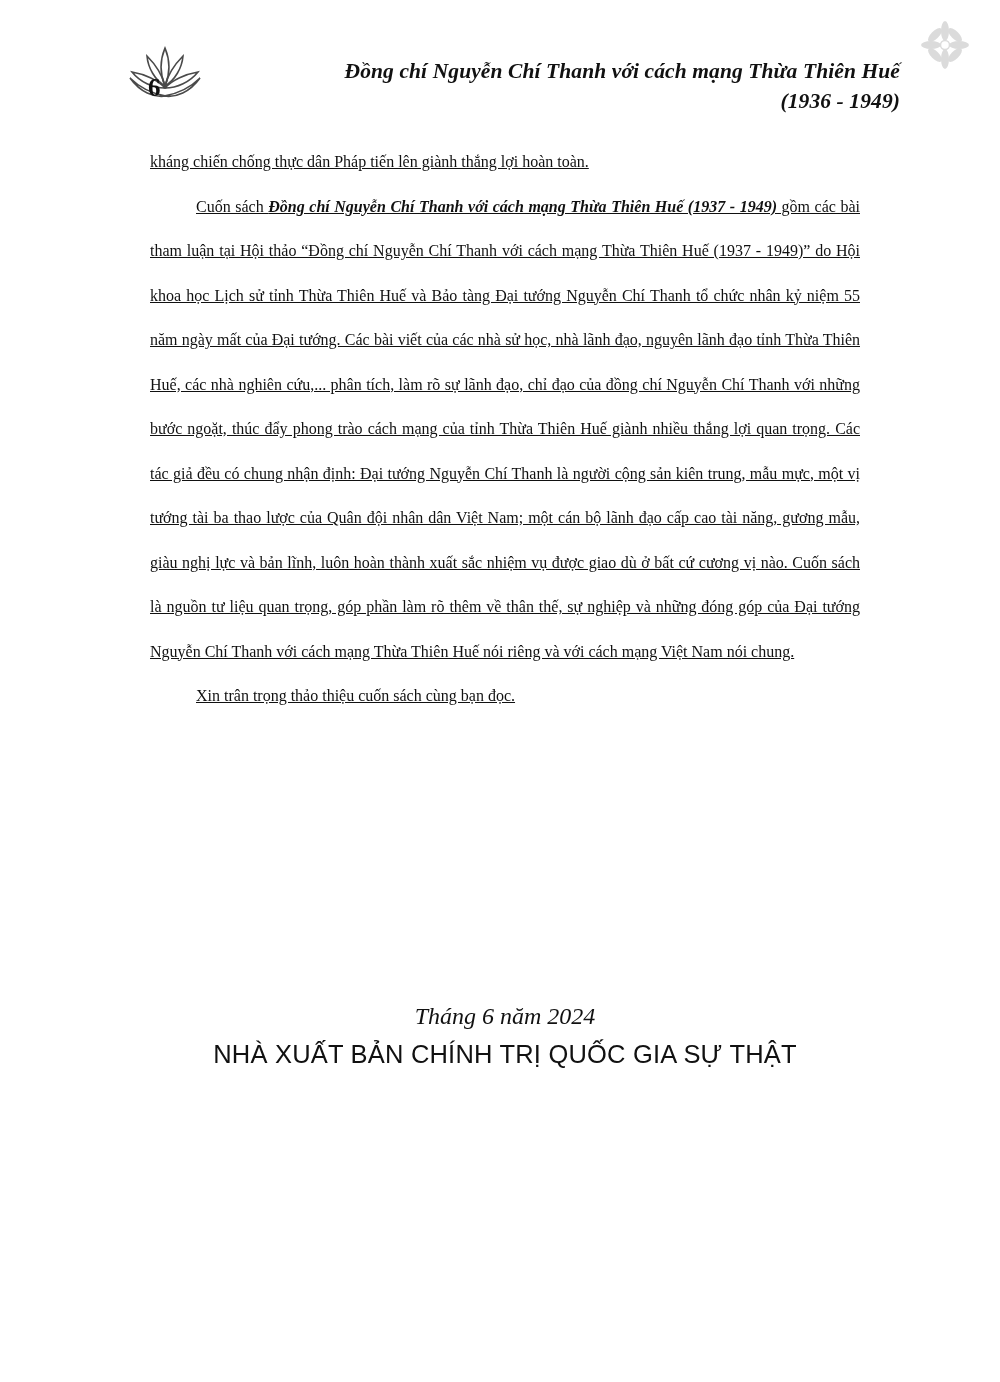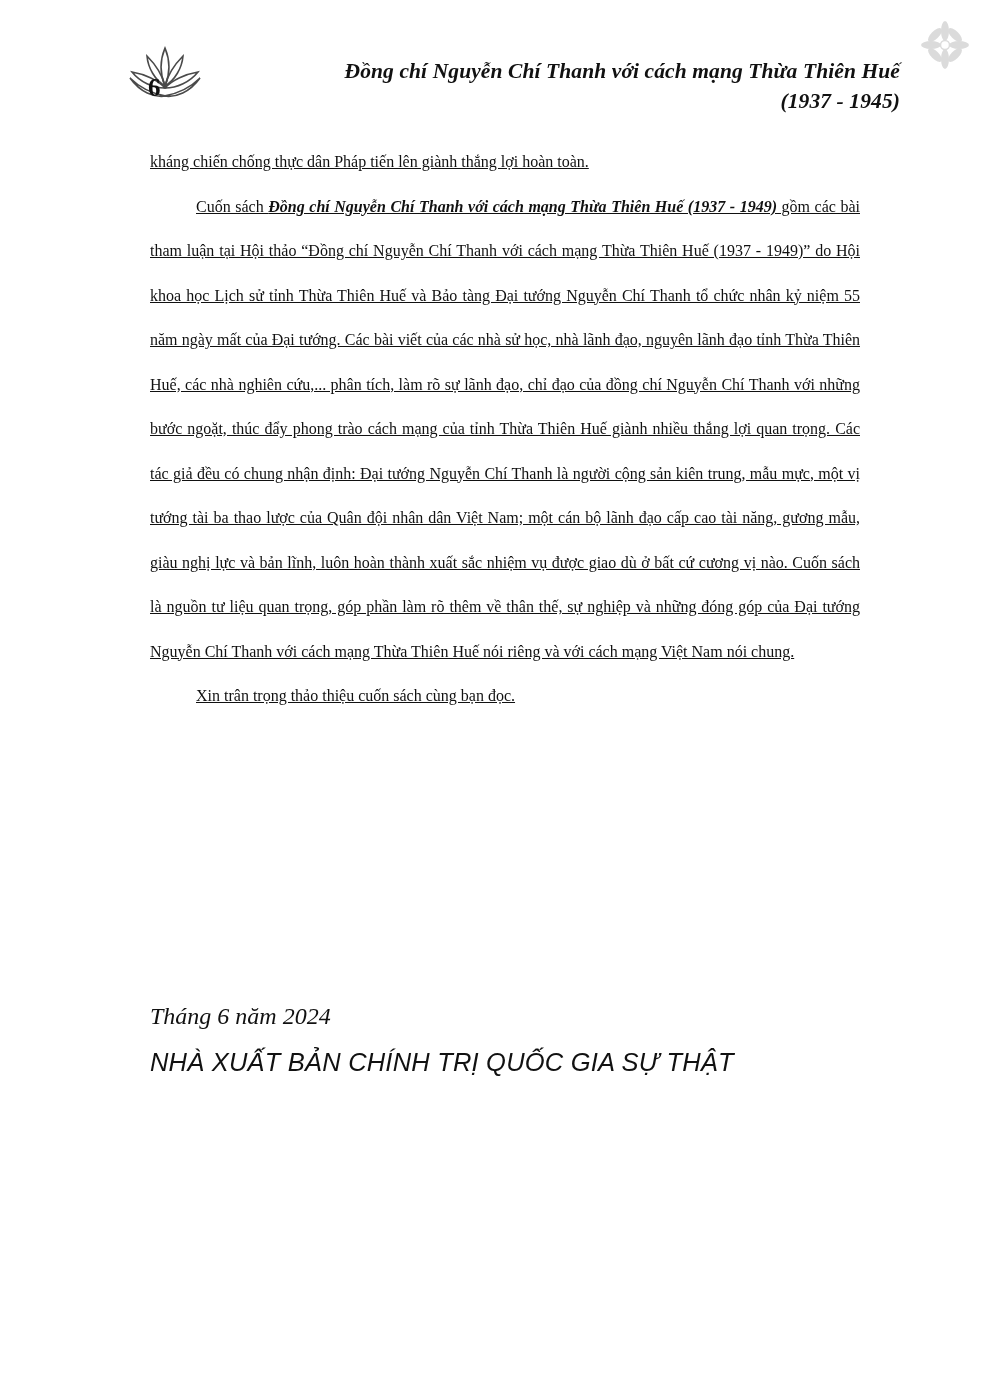--- a/index.html
+++ b/index.html
@@ -89,37 +89,36 @@
     font-weight: bold;
     font-style: italic;
   }
 
   
   .signature {
     position: absolute;
     top: 998px;
     left: 150px;
     width: 710px;
-    text-align: left;
+    text-align: center;
   }
   .sig-date {
     font-family: "Liberation Serif", serif;
     font-style: italic;
     font-size: 24px;
     line-height: 36px;
     color: #111;
   }
   .sig-publisher {
     font-family: "Liberation Sans", sans-serif;
     font-size: 25.5px;
     line-height: 40px;
     color: #111;
     letter-spacing: 0.2px;
-    margin-top: 8px;
-    font-style: italic;
+    margin-top: 0;
   }
 </style>
 </head>
 <body>
 
 <div class="page">
 
   <div class="header">
 
     <span class="lotus">
@@ -133,21 +132,21 @@
           <path d="M20 40 C30 54 44 60 56 58 C44 56 30 50 20 40 Z"></path>
           <path d="M90 40 C80 54 66 60 54 58 C66 56 80 50 90 40 Z"></path>
         </g>
       </svg>
     </span>
 
     <span class="page-number">6</span>
 
     <div class="header-title">
       <div>Đồng chí Nguyễn Chí Thanh với cách mạng Thừa Thiên Huế</div>
-      <div>(1937 - 1945)</div>
+      <div>(1936 - 1949)</div>
     </div>
   </div>
 
   <span class="corner-flower">
     <svg viewBox="0 0 50 50" width="50" height="50" aria-hidden="true">
       <g fill="#9a9a9a">
         <ellipse cx="25" cy="11" rx="4" ry="10"></ellipse>
         <ellipse cx="25" cy="39" rx="4" ry="10"></ellipse>
         <ellipse cx="11" cy="25" rx="10" ry="4"></ellipse>
         <ellipse cx="39" cy="25" rx="10" ry="4"></ellipse>

